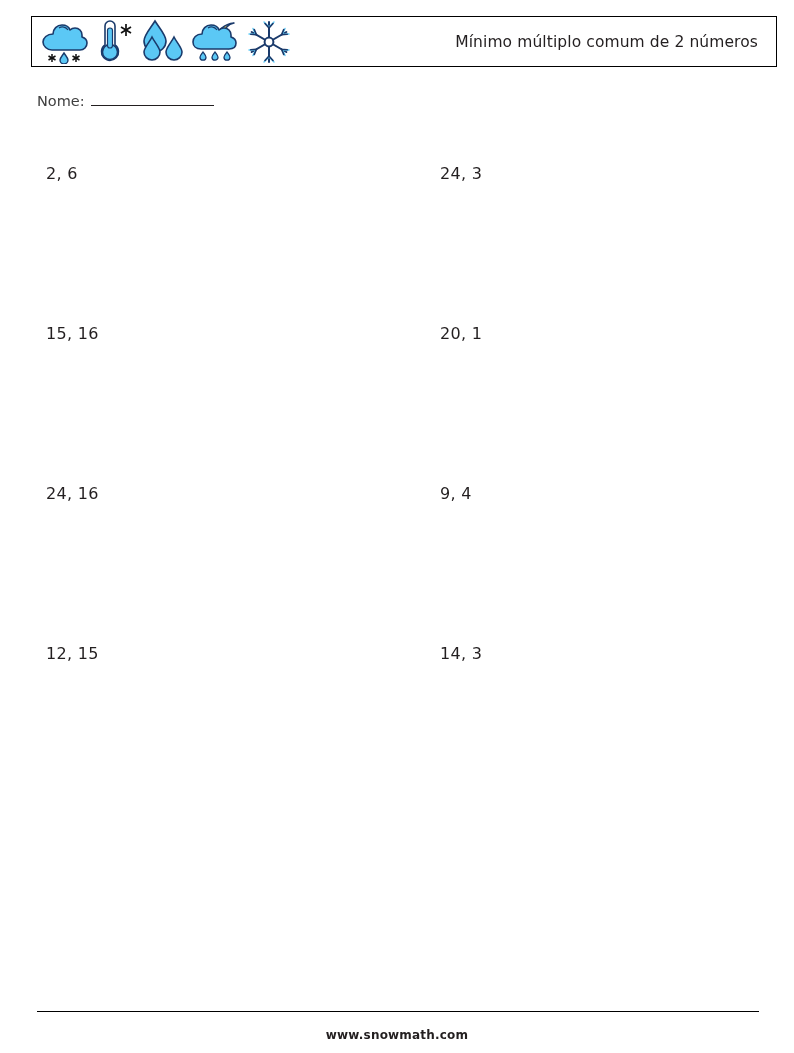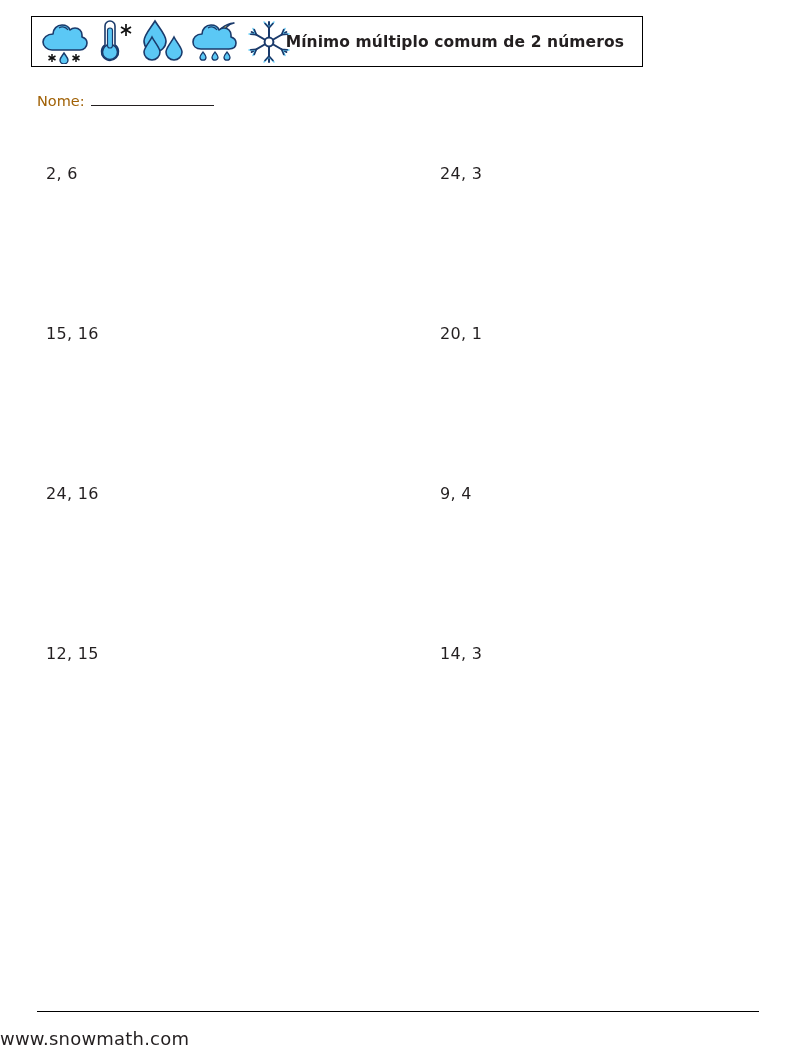--- a/index.html
+++ b/index.html
@@ -14,27 +14,26 @@
     font-family: "DejaVu Sans", sans-serif;
     color: #231f20;
     overflow: hidden;
   }
 
   
   .header-box {
     position: absolute;
     left: 31px;
     top: 16px;
-    width: 612px;
+    width: 746px;
     height: 51px;
     border: 1.5px solid #000000;
     box-sizing: border-box;
     display: flex;
     align-items: center;
-    font-weight: bold;
   }
   .icon-strip {
     display: flex;
     align-items: center;
     height: 100%;
     padding-left: 7px;
     gap: 1px;
   }
   .wicon {
     display: block;
@@ -51,21 +50,21 @@
   }
 
   
   .info-row {
     position: absolute;
     left: 0;
     top: 93px;
     width: 794px;
     height: 26px;
     font-size: 14.5px;
-    color: #a16207;
+    color: #404040;
   }
   .info-name {
     position: absolute;
     left: 37px;
     top: 0;
     white-space: nowrap;
   }
   .info-meet {
     position: absolute;
     left: 389px;
@@ -112,23 +111,23 @@
     top: 1011px;
     width: 722px;
     height: 0;
     border-top: 1.6px solid #000000;
   }
   .footer-text {
     position: absolute;
     left: 0;
     top: 1028px;
     width: 794px;
-    text-align: left;
-    font-size: 18px;
-    font-weight: normal;
+    text-align: center;
+    font-size: 12px;
+    font-weight: bold;
     color: #231f20;
     letter-spacing: 0.2px;
   }
 </style>
 </head>
 <body>
 
 <div class="header-box">
 
   <div class="icon-strip">

